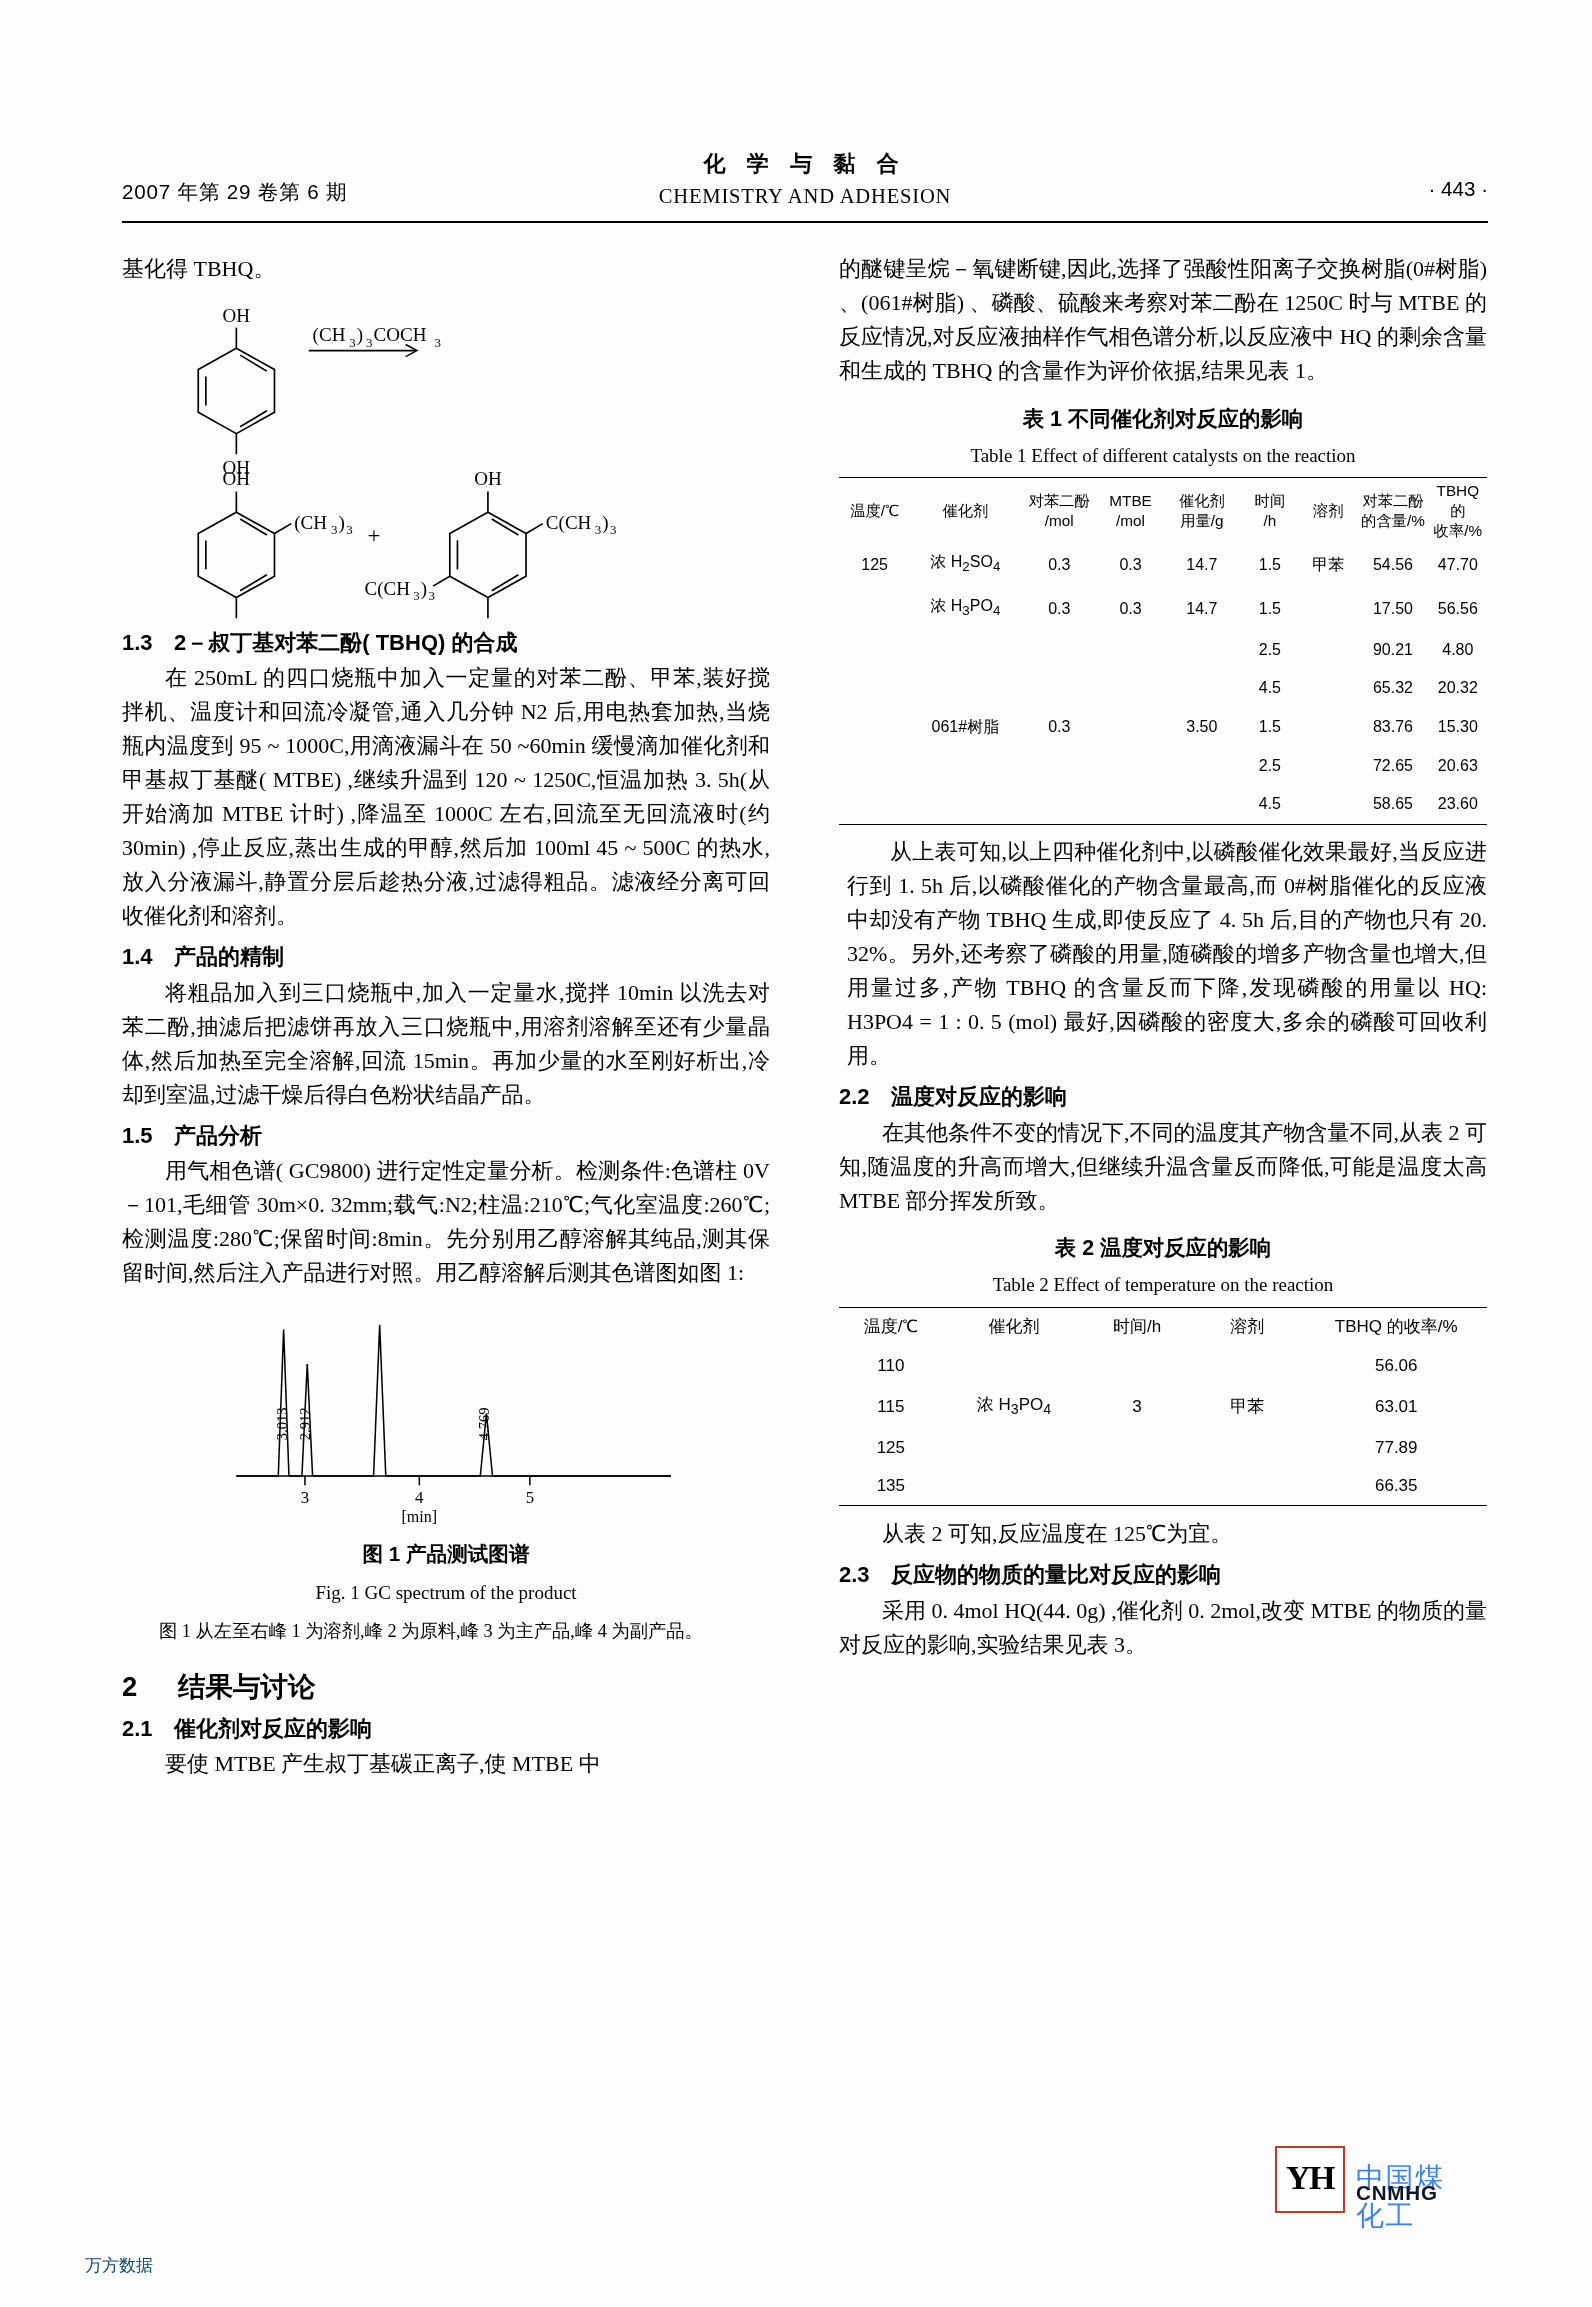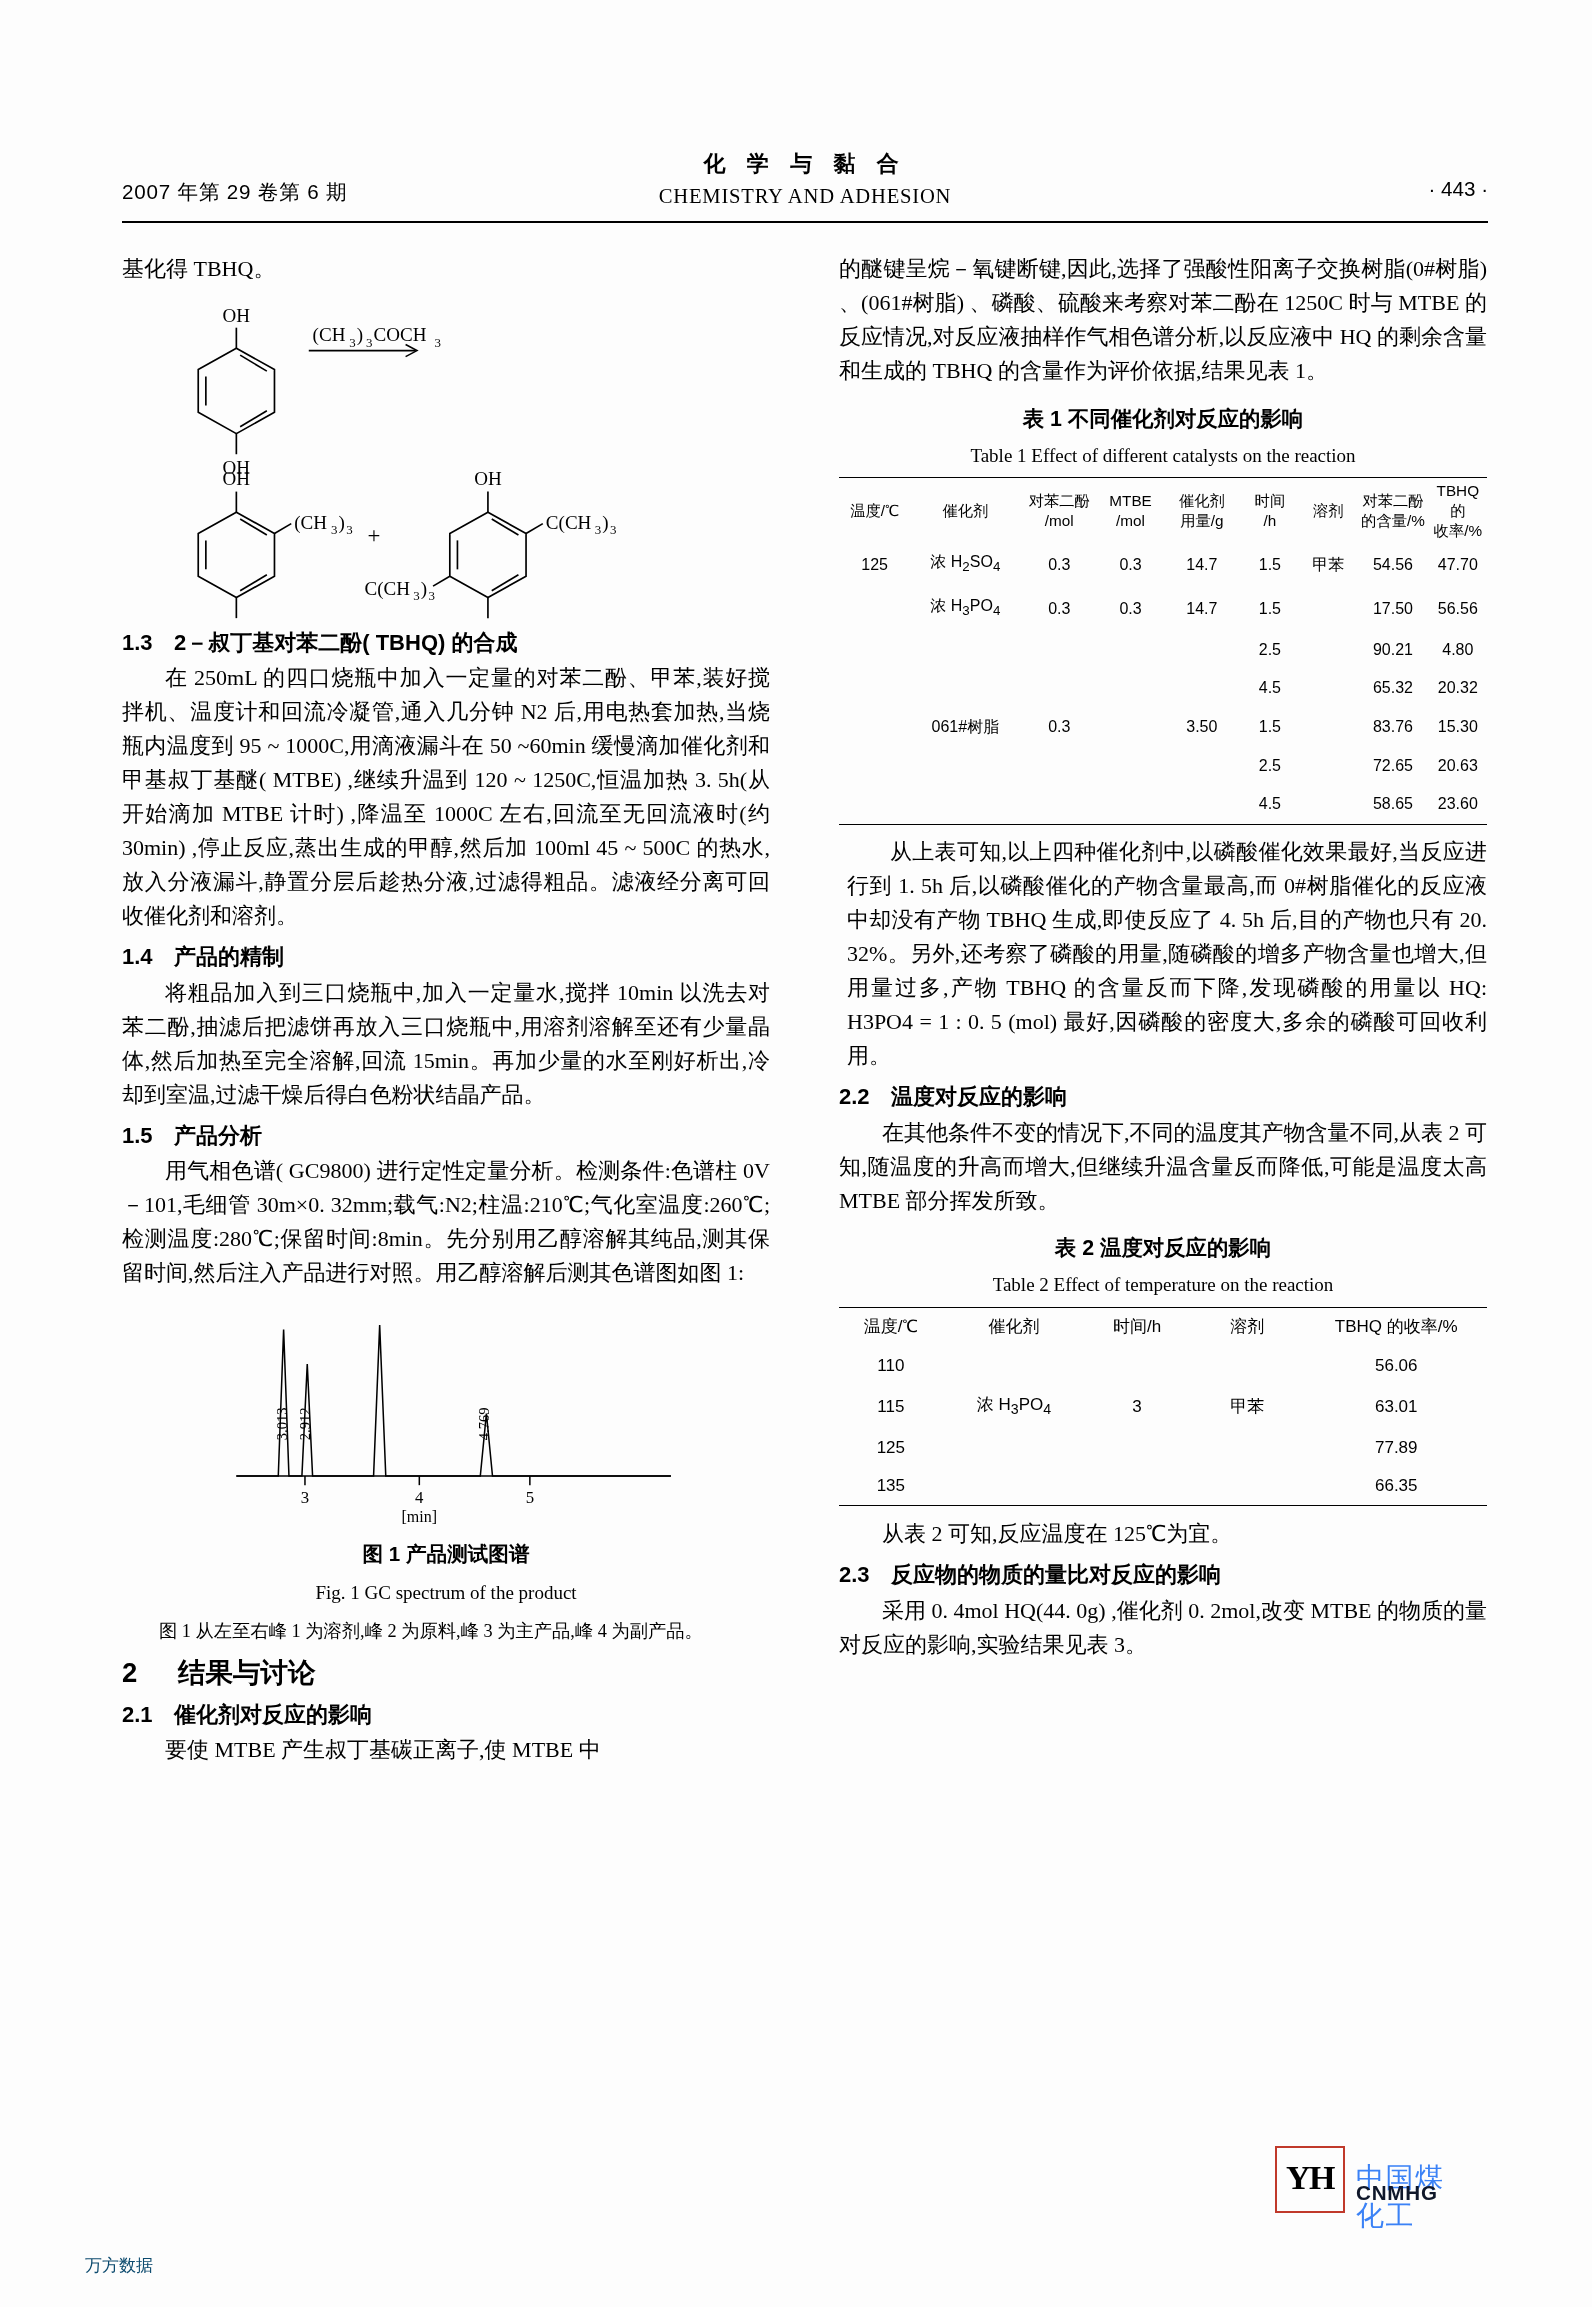--- a/index.html
+++ b/index.html
@@ -50,21 +50,21 @@
   .colL{left:122px;}
   .colR{left:839px;}
   p{margin:0;}
   .ind{text-indent:43px;}
   .h3{
     font-weight:bold;font-size:22px;margin-top:7px;margin-bottom:1.5px;
     font-family:"Liberation Sans", sans-serif;
   }
   .h3 .num{display:inline-block;min-width:52px;}
   .h2{
-    font-weight:bold;font-size:27.5px;margin-top:11px;margin-bottom:7.6px;
+    font-weight:bold;font-size:27.5px;margin-top:25px;margin-bottom:7.6px;
     font-family:"Liberation Sans", sans-serif;
   }
   .h2 .num{display:inline-block;min-width:56px;}
   
   .scheme{position:relative;height:328px;margin:4.6px 0 3.1px 0;}
   .scheme svg{position:absolute;left:0;top:0;}
   
   .gcbox{position:relative;height:229px;margin-top:9.2px;}
   .figcap{
     text-align:center;font-size:20.6px;font-weight:bold;margin-top:9.2px;

